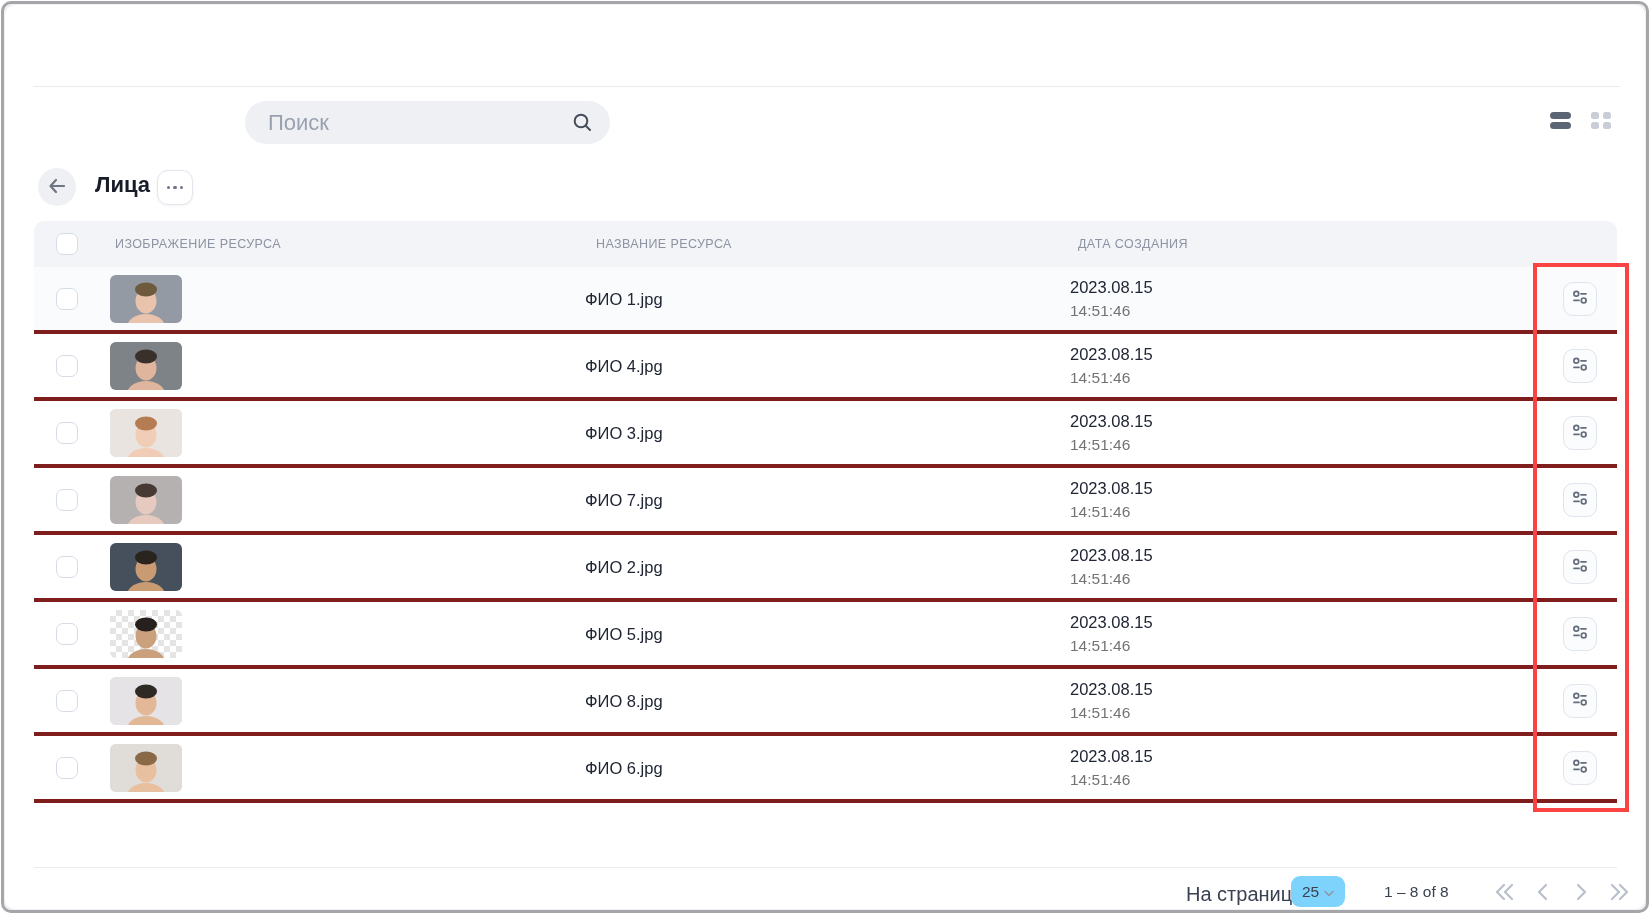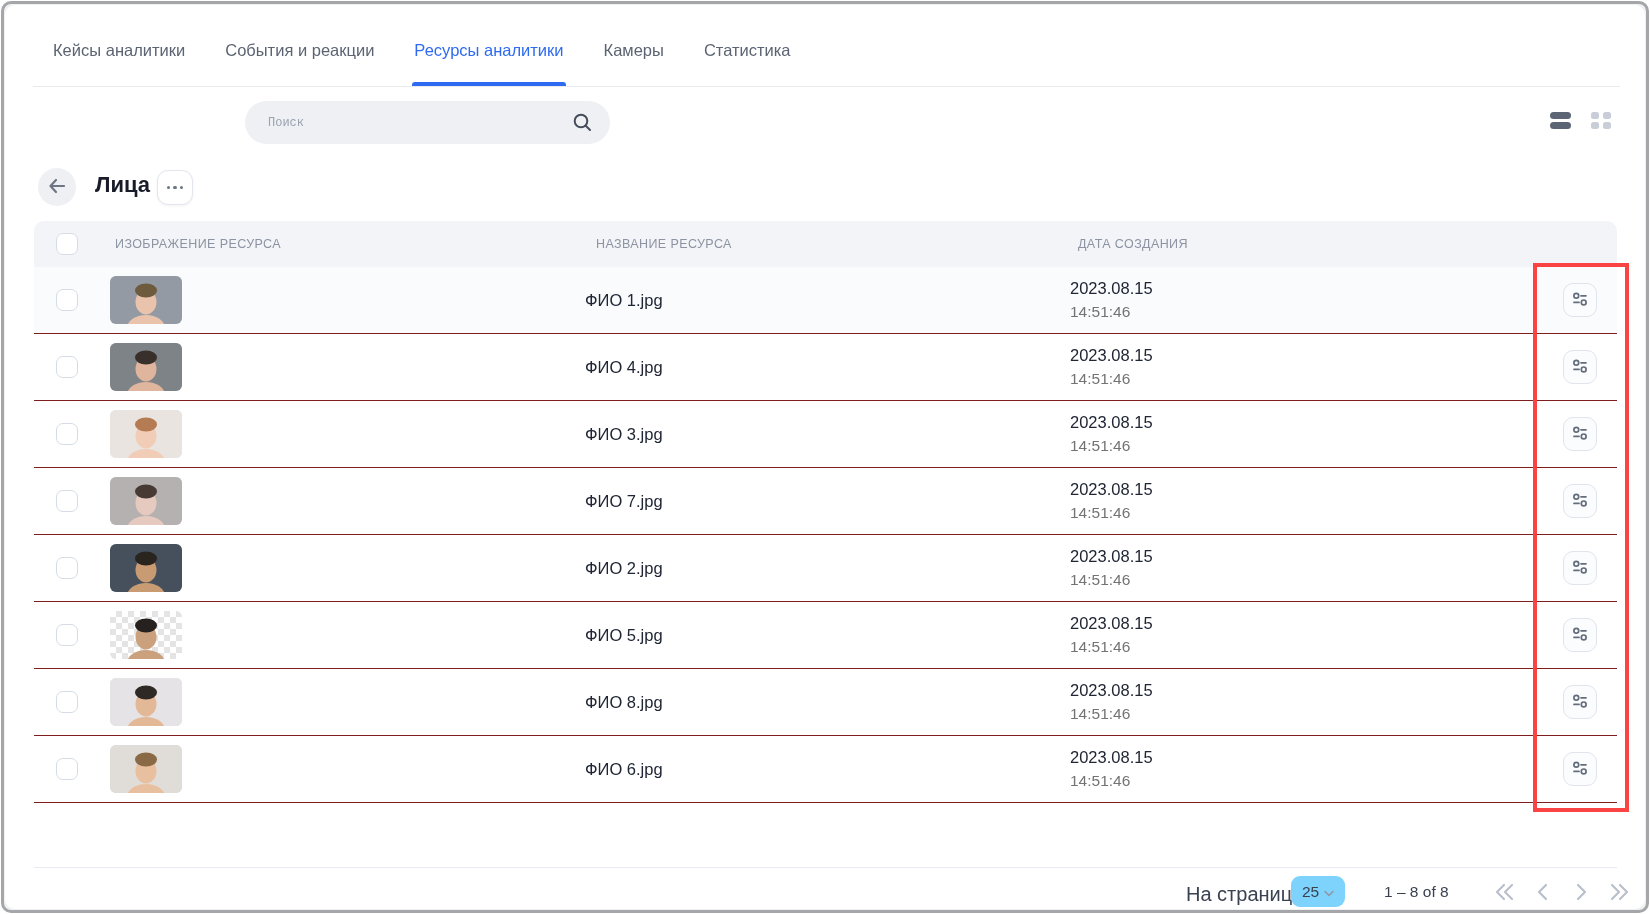--- a/index.html
+++ b/index.html
@@ -17,21 +17,21 @@
   .tab { position:relative; cursor:pointer; line-height:20px; white-space:nowrap; }
   .tab.active { color:#2e6bf0; }
   .tab.active::after { content:''; position:absolute; left:-2px; right:-2px; top:42px; height:4px; background:#2e6bf0; border-radius:3px 3px 0 0; }
   .tabs-divider { position:absolute; left:33px; right:30px; top:86px; height:1px; background:#e8eaee; }
 
   
   .btn-add { position:absolute; left:34px; top:101px; height:43px; padding:0 25px; border:none; border-radius:10px;
              background:#2e6bf0; color:#fff; font-size:16.5px; font-family:inherit; cursor:pointer; }
   .search { position:absolute; left:245px; top:101px; width:365px; height:43px; background:#eef0f4; border-radius:22px; }
   .search input { position:absolute; inset:0; background:transparent; border:none; outline:none; padding:0 50px 0 23px;
-                  font-size:12px; font-family:Liberation Mono, monospace; color:#1e2432; }
+                  font-size:22px; font-family:Liberation Sans, sans-serif; color:#1e2432; }
   .search input::placeholder { color:#9aa2b0; }
   .search .mag { position:absolute; right:17px; top:11px; }
   .view-toggles { position:absolute; left:1550px; top:112px; display:flex; gap:20px; align-items:center; }
   .view-toggles .vt { cursor:pointer; display:flex; }
 
   
   .back-btn { position:absolute; left:38px; top:168px; width:38px; height:38px; border-radius:50%; background:#eef0f3;
               display:flex; align-items:center; justify-content:center; cursor:pointer; border:none; }
   .page-title { position:absolute; left:95px; top:172px; font-size:22px; font-weight:700; color:#171c28; }
   .more-btn { position:absolute; left:157px; top:170px; width:36px; height:35px; border:1px solid #e3e6ed; border-radius:11px;
@@ -39,21 +39,21 @@
               gap:3px; cursor:pointer; }
   .more-btn i { width:3.5px; height:3.5px; border-radius:50%; background:#6d7582; }
 
   
   .table { position:absolute; left:34px; right:33px; top:221px; }
   .thead { position:relative; height:46px; background:#f3f4f7; border-radius:10px 10px 0 0; }
   .th { position:absolute; top:50%; transform:translateY(-50%); font-size:12.5px; letter-spacing:.4px; color:#8c93a2; white-space:nowrap; }
   .th.c1 { left:81px; } .th.c2 { left:562px; } .th.c3 { left:1044px; }
   .checkbox { display:block; width:22px; height:22px; border:1.5px solid #d6dce6; border-radius:7px; background:#fff; cursor:pointer; }
   .thead .checkbox { position:absolute; left:22px; top:12px; }
-  .row { position:relative; height:67px; border-bottom:1px solid #7f1d1d; background:#fff; }
+  .row { position:relative; height:67px; border-bottom:4px solid #7f1d1d; background:#fff; }
   .row.tint { background:#fafbfd; }
   .row .checkbox { position:absolute; left:22px; top:50%; transform:translateY(-50%); }
   .thumb { position:absolute; left:76px; top:50%; transform:translateY(-50%); width:72px; height:48px; border-radius:6px;
            overflow:hidden; background:#ddd; }
   .thumb.checker { background-image:
       linear-gradient(45deg,#e4e4e4 25%,transparent 25%,transparent 75%,#e4e4e4 75%),
       linear-gradient(45deg,#e4e4e4 25%,#ffffff 25%,#ffffff 75%,#e4e4e4 75%);
       background-size:12px 12px; background-position:0 0,6px 6px; }
   .thumb svg { display:block; }
   .cell-name { position:absolute; left:551px; top:50%; transform:translateY(-50%); font-size:16.5px; color:#20263">
@@ -81,27 +81,20 @@
   </style>
 </head>
 <body>
 
 <div class="stage">
   <div class="frame"></div>
   <div class="panel"></div>
 
   <div class="content">
 
-    <nav class="tabs" id="tabBar">
-        <span class="tab">Кейсы аналитики</span>
-        <span class="tab">События и реакции</span>
-        <span class="tab active">Ресурсы аналитики</span>
-        <span class="tab">Камеры</span>
-        <span class="tab">Статистика</span>
-      </nav>
     <div class="tabs-divider"></div>
 
     <div class="search">
       <input type="text" placeholder="Поиск" style="">
       <span class="mag">
         <svg width="21" height="21" viewBox="0 0 21 21" fill="none">
           <circle cx="9" cy="9" r="6.3" stroke="#454d5b" stroke-width="2"></circle>
           <line x1="14" y1="14" x2="18" y2="18" stroke="#454d5b" stroke-width="2" stroke-linecap="round"></line>
         </svg>
       </span>

